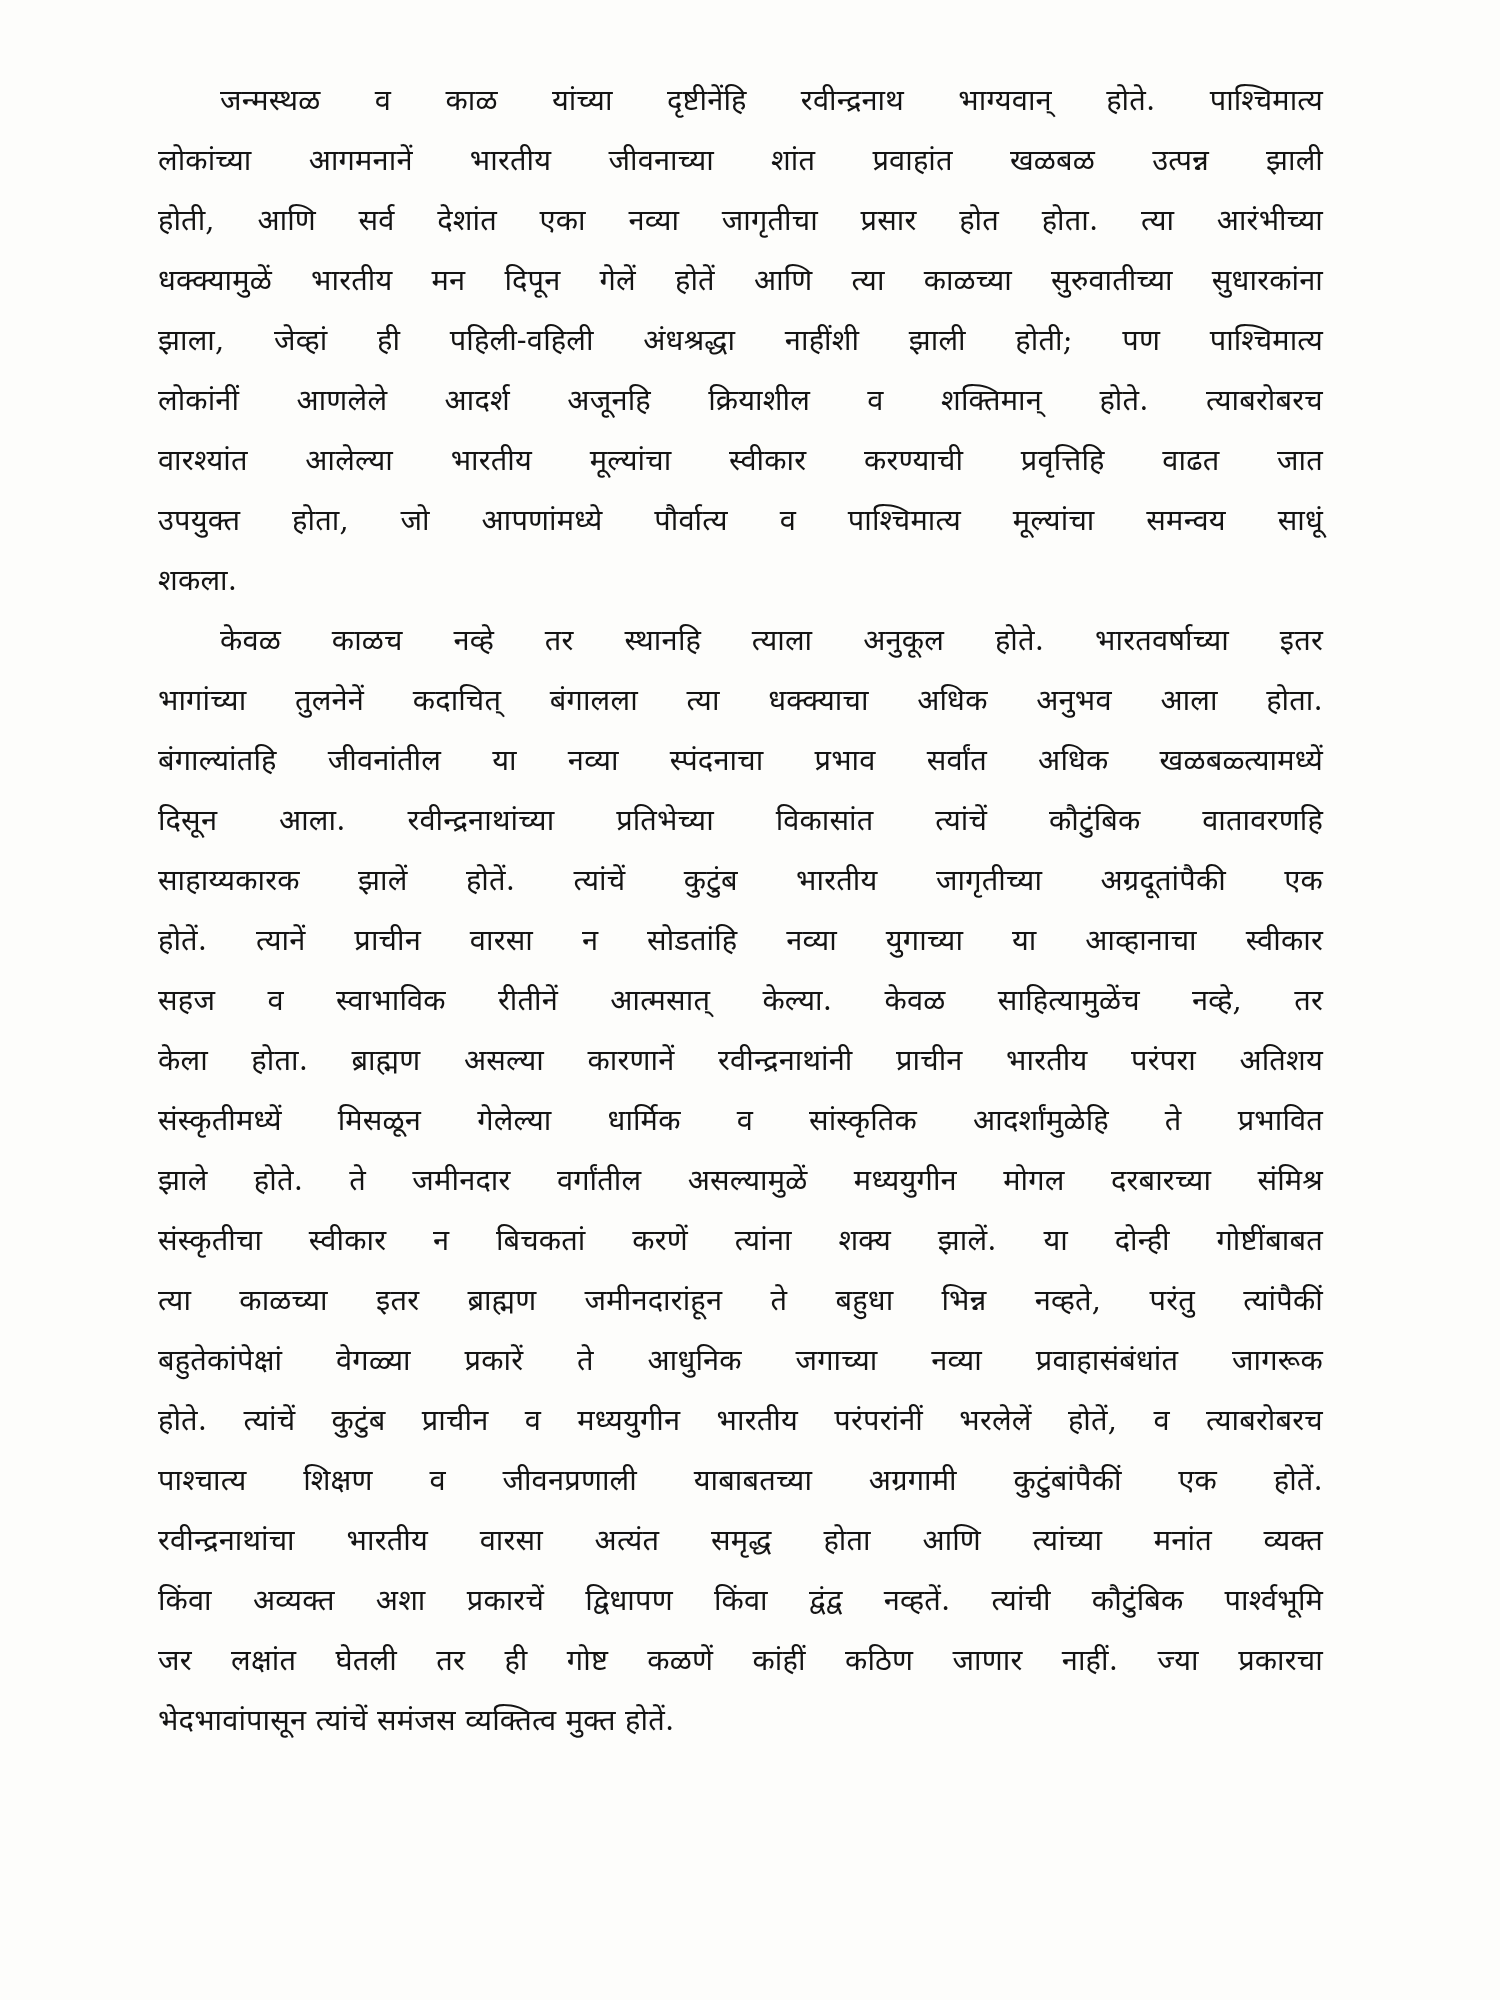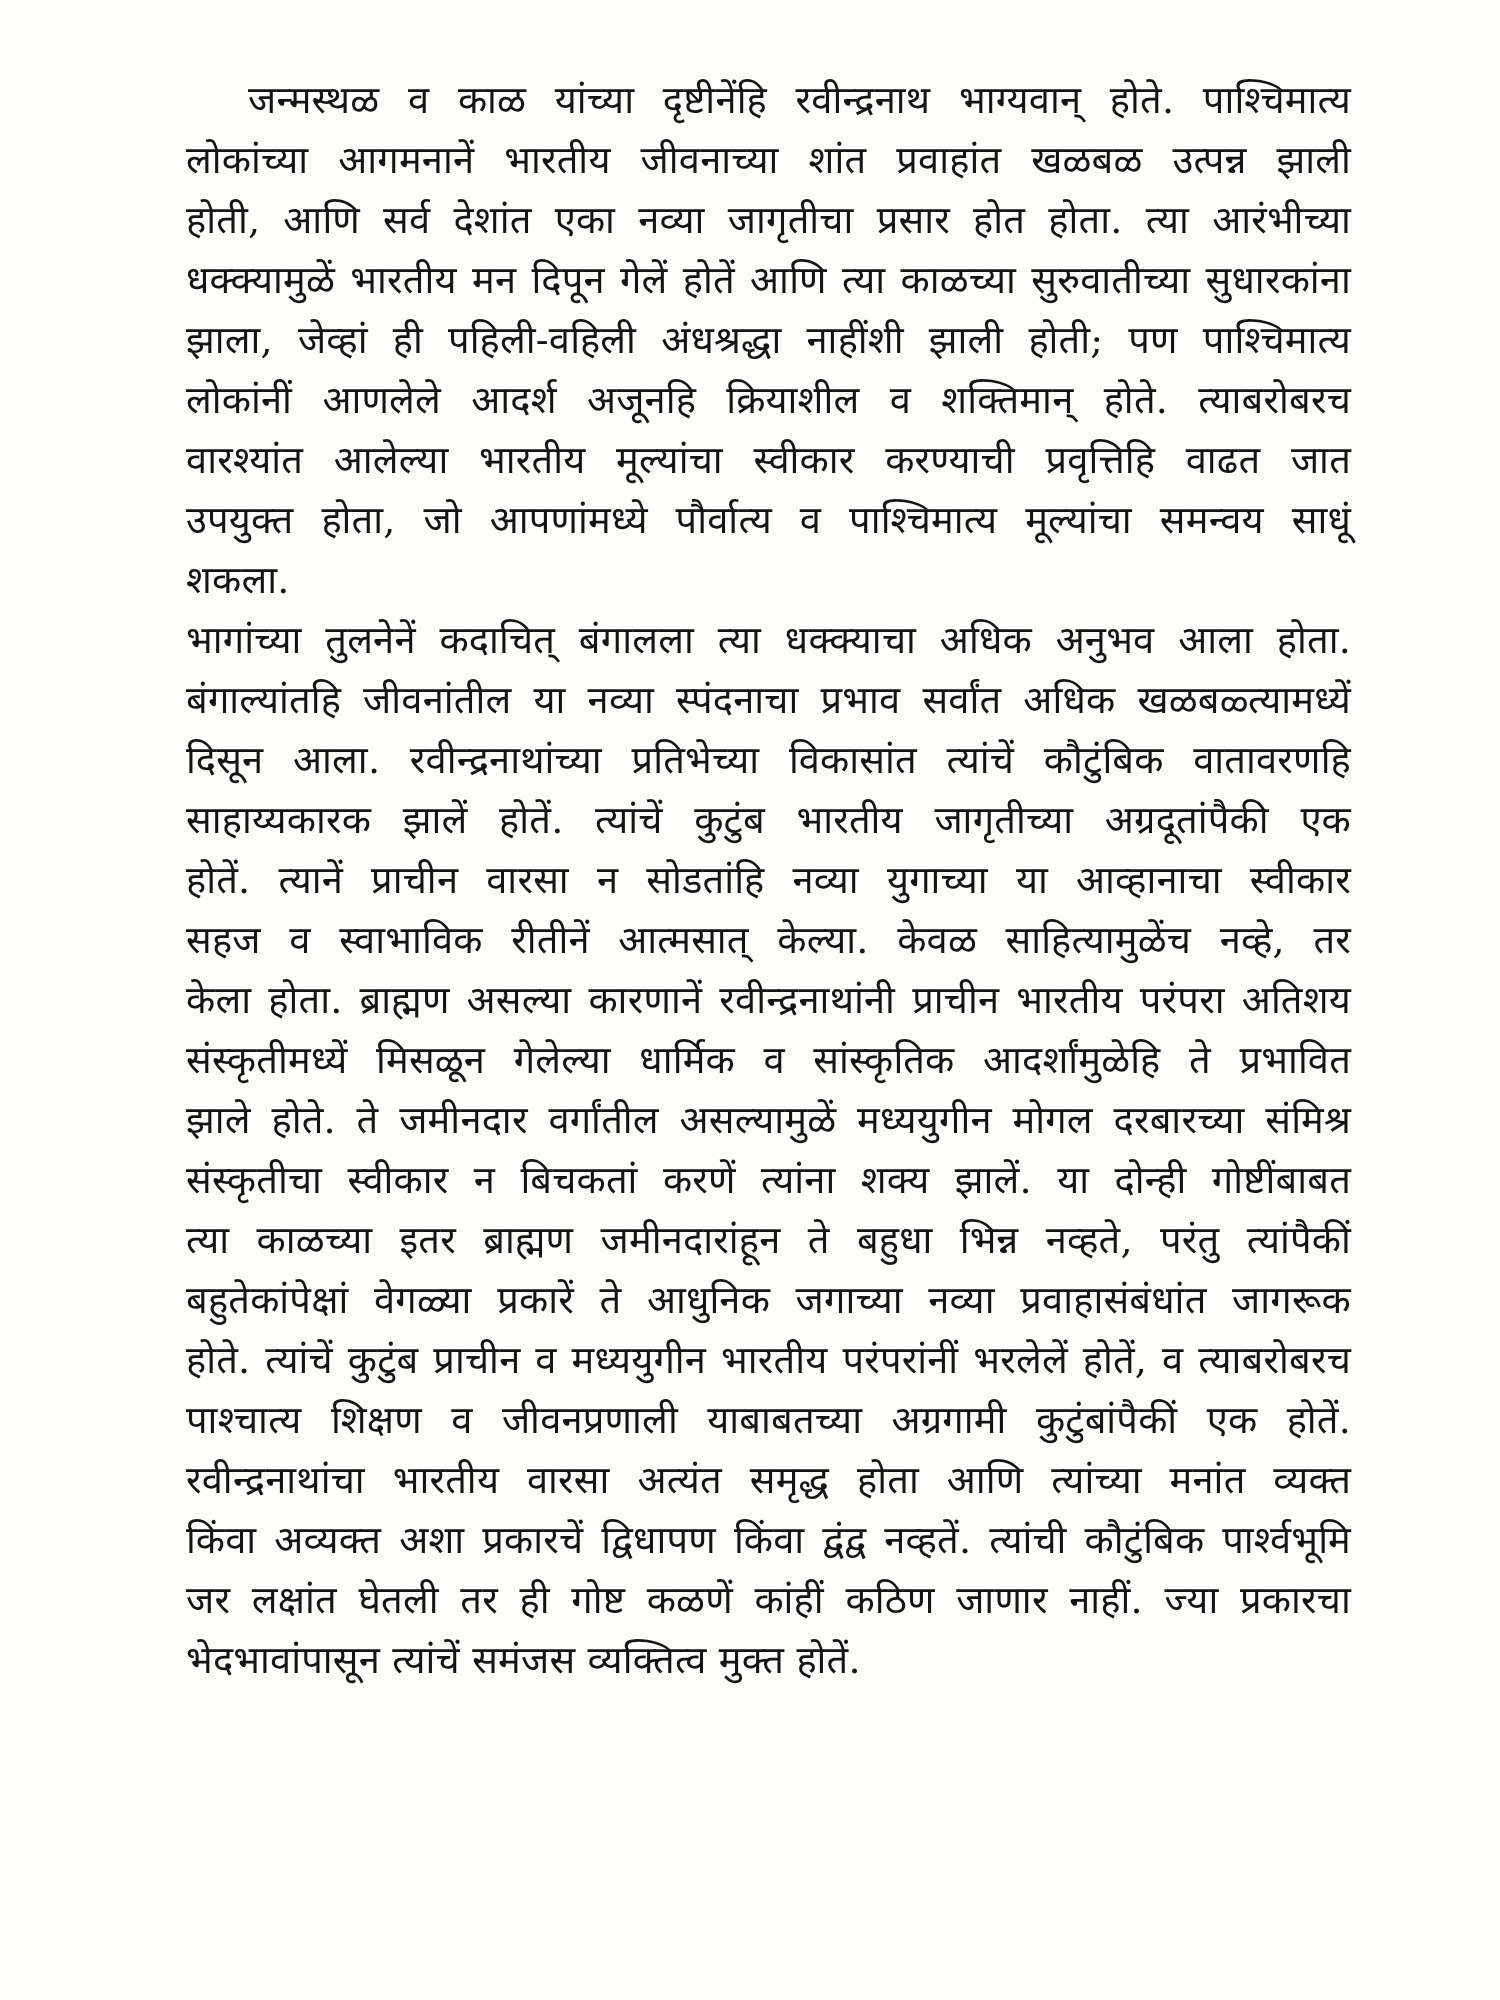--- a/index.html
+++ b/index.html
@@ -14,25 +14,25 @@
     overflow: hidden;
     font-family: "DejaVu Serif", serif;
   }
   .page {
     position: absolute;
     inset: 0;
     background: #fdfdfb;
   }
   .text-block {
     position: absolute;
-    left: 186px;
+    left: 158px;
     top: 70px;
     width: 1165px;
     color: #141414;
-    font-size: 38px;
+    font-size: 29px;
     line-height: 60px;
     font-weight: 500;
     letter-spacing: 0.2px;
   }
   .para {
     margin: 0;
     padding: 0;
   }
   .line {
     display: block;
@@ -59,20 +59,21 @@
         <span class="line">लोकांच्या आगमनानें भारतीय जीवनाच्या शांत प्रवाहांत खळबळ उत्पन्न झाली</span>
         <span class="line">होती, आणि सर्व देशांत एका नव्या जागृतीचा प्रसार होत होता. त्या आरंभीच्या</span>
         <span class="line">धक्क्यामुळें भारतीय मन दिपून गेलें होतें आणि त्या काळच्या सुरुवातीच्या सुधारकांना</span>
         <span class="line">झाला, जेव्हां ही पहिली-वहिली अंधश्रद्धा नाहींशी झाली होती; पण पाश्चिमात्य</span>
         <span class="line">लोकांनीं आणलेले आदर्श अजूनहि क्रियाशील व शक्तिमान् होते. त्याबरोबरच</span>
         <span class="line">वारश्यांत आलेल्या भारतीय मूल्यांचा स्वीकार करण्याची प्रवृत्तिहि वाढत जात</span>
         <span class="line">उपयुक्त होता, जो आपणांमध्ये पौर्वात्य व पाश्चिमात्य मूल्यांचा समन्वय साधूं</span>
         <span class="line last">शकला.</span>
       </p>
       <p class="para">
+        <span class="line first">केवळ काळच नव्हे तर स्थानहि त्याला अनुकूल होते. भारतवर्षाच्या इतर</span>
         <span class="line">भागांच्या तुलनेनें कदाचित् बंगालला त्या धक्क्याचा अधिक अनुभव आला होता.</span>
         <span class="line">बंगाल्यांतहि जीवनांतील या नव्या स्पंदनाचा प्रभाव सर्वांत अधिक खळबळ्त्यामध्यें</span>
         <span class="line">दिसून आला. रवीन्द्रनाथांच्या प्रतिभेच्या विकासांत त्यांचें कौटुंबिक वातावरणहि</span>
         <span class="line">साहाय्यकारक झालें होतें. त्यांचें कुटुंब भारतीय जागृतीच्या अग्रदूतांपैकी एक</span>
         <span class="line">होतें. त्यानें प्राचीन वारसा न सोडतांहि नव्या युगाच्या या आव्हानाचा स्वीकार</span>
         <span class="line">सहज व स्वाभाविक रीतीनें आत्मसात् केल्या. केवळ साहित्यामुळेंच नव्हे, तर</span>
         <span class="line">केला होता. ब्राह्मण असल्या कारणानें रवीन्द्रनाथांनी प्राचीन भारतीय परंपरा अतिशय</span>
         <span class="line">संस्कृतीमध्यें मिसळून गेलेल्या धार्मिक व सांस्कृतिक आदर्शांमुळेहि ते प्रभावित</span>
         <span class="line">झाले होते. ते जमीनदार वर्गांतील असल्यामुळें मध्ययुगीन मोगल दरबारच्या संमिश्र</span>
         <span class="line">संस्कृतीचा स्वीकार न बिचकतां करणें त्यांना शक्य झालें. या दोन्ही गोष्टींबाबत</span>

